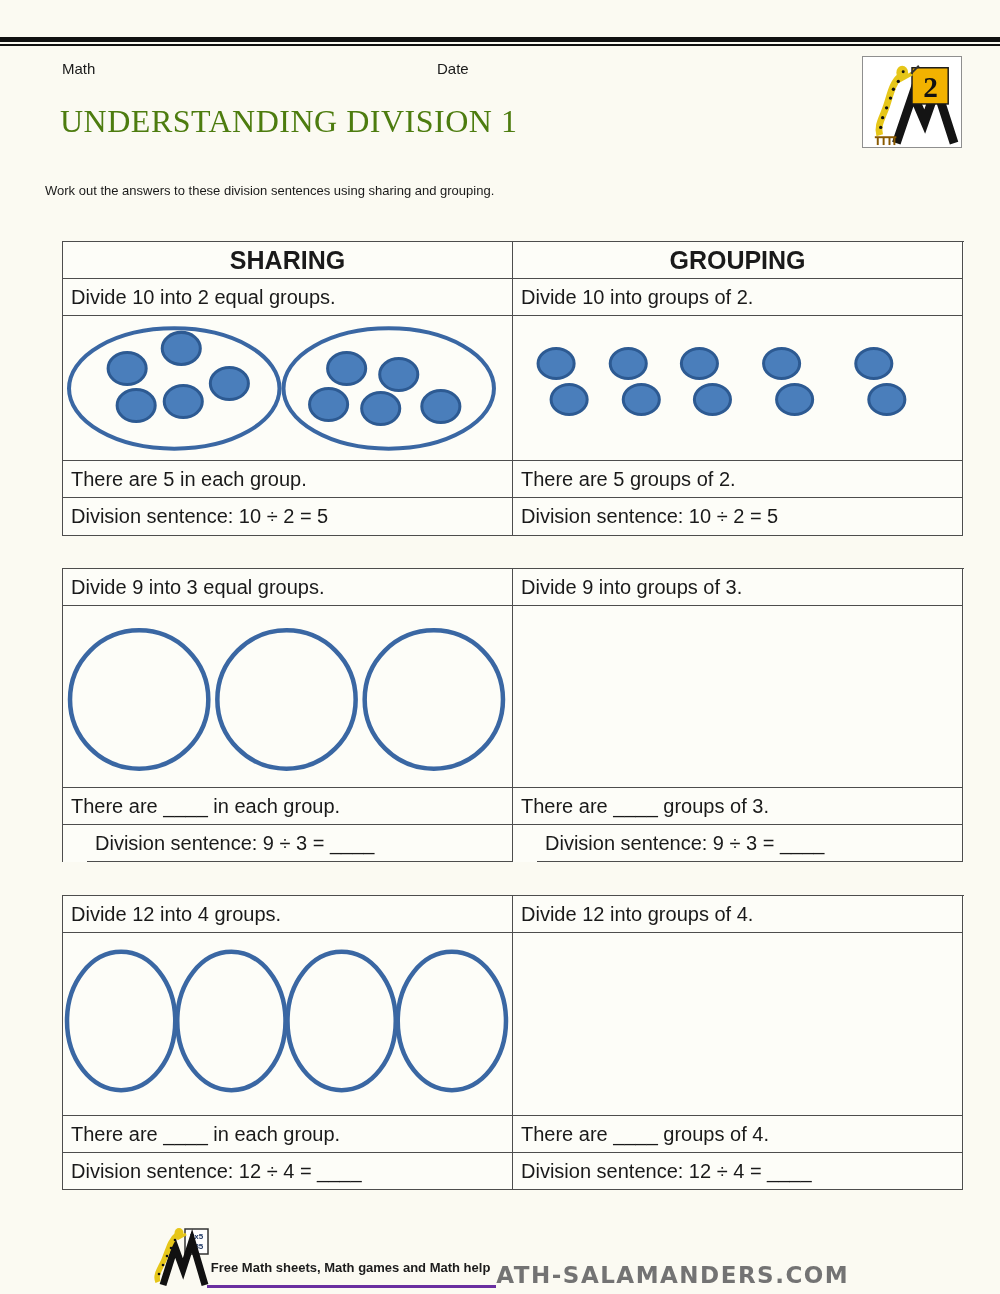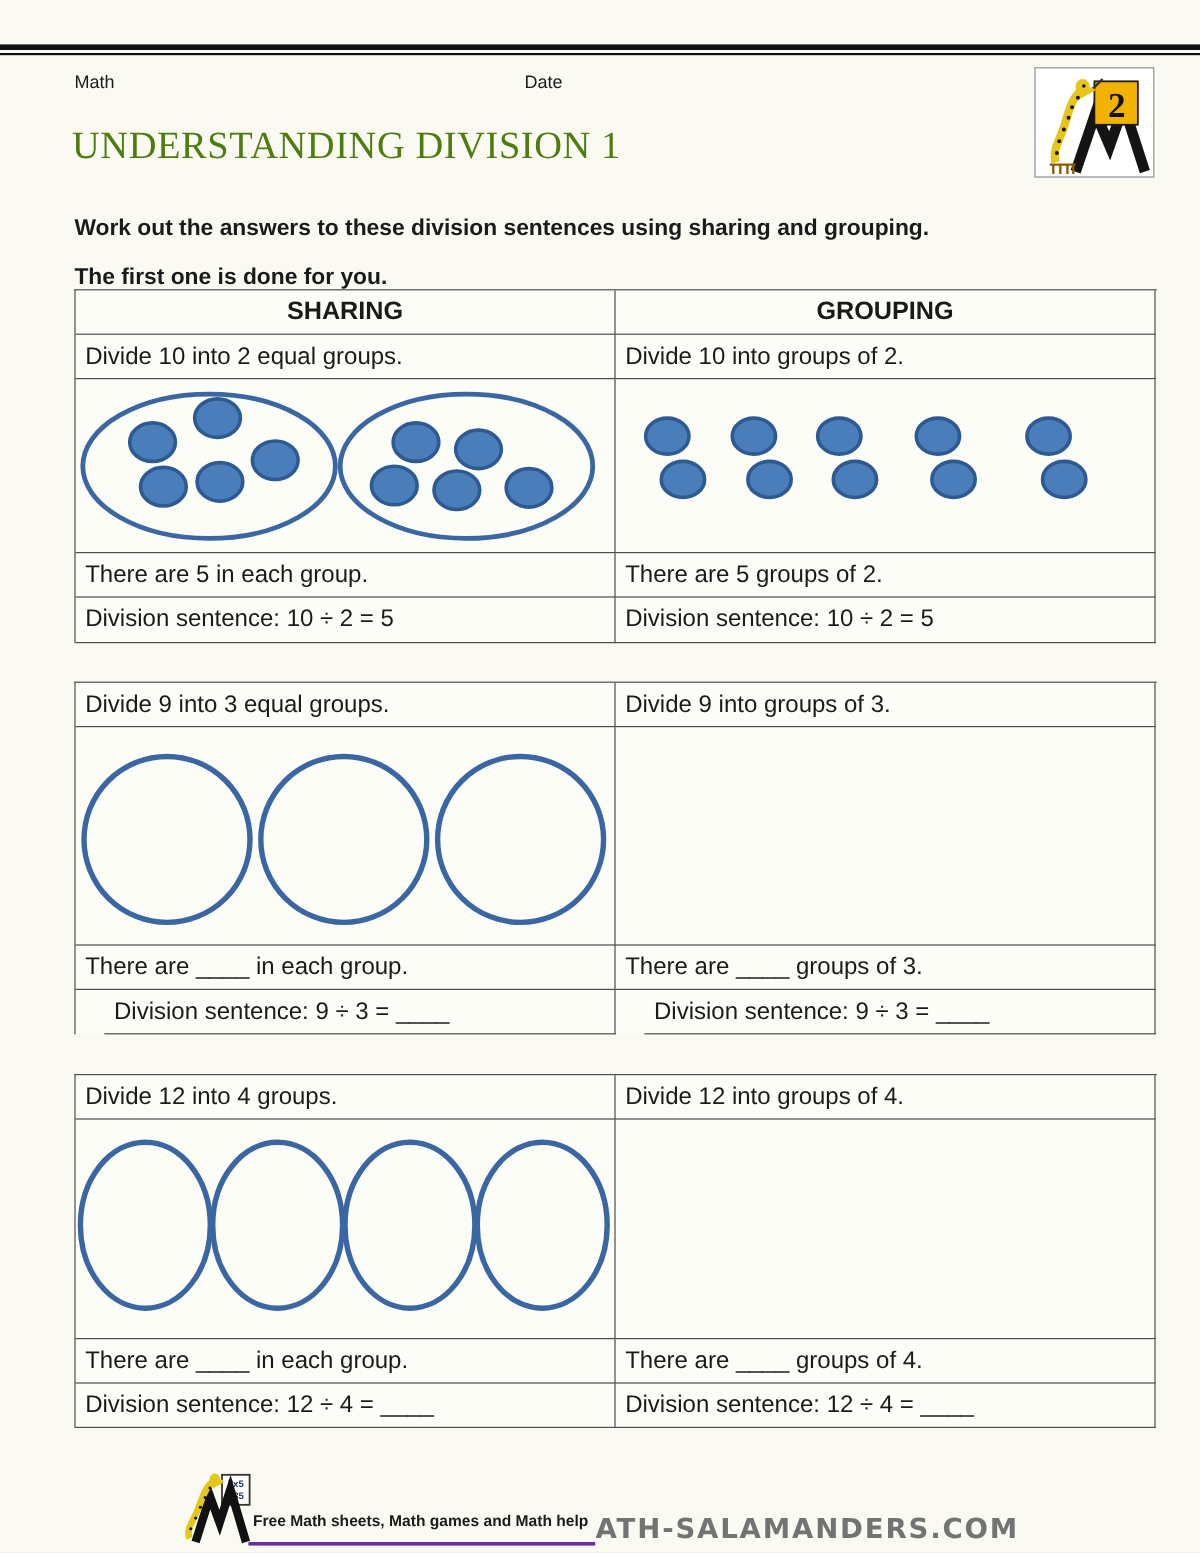--- a/index.html
+++ b/index.html
@@ -20,34 +20,34 @@
     position:absolute; left:862px; top:56px; width:100px; height:92px;
     background:#ffffff; border:1px solid #8f8f8f;
   }
   .badge svg { display:block; width:100%; height:100%; }
 
   .page-title {
     position:absolute; left:60px; top:103px;
     font-family:"Liberation Serif", serif; font-size:32px; font-weight:normal;
     color:#4d7c0f; letter-spacing:0.5px;
   }
-  .intro { position:absolute; left:62px; top:170px; font-size:19px; line-height:41px;font-weight:bold; }
+  .intro { position:absolute; left:45px; top:170px; font-size:13px; line-height:41px; }
 
   .wtable {
     position:absolute; left:62px; width:902px;
     display:grid; grid-template-columns:450px 450px;
     border-left:1px solid #4d4d4d; border-top:1px solid #4d4d4d;
     background:#fdfdf8;
   }
   .cell {
     border-right:1px solid #4d4d4d; border-bottom:1px solid #4d4d4d;
     display:flex; align-items:center; padding-left:8px;
     font-size:20px; overflow:hidden;
   }
-  .cell.hdr { justify-content:center; font-weight:bold; font-size:21px; padding-left:0; }
+  .cell.hdr { justify-content:center; font-weight:bold; font-size:25px; padding-left:0; }
   .cell.fig { padding:0; position:relative; }
   .cell.fig svg { display:block; width:100%; height:100%; }
   .t1 { top:241px; } .t1 .r-hdr { height:37px; } .t1 .r-prompt { height:37px; }
   .t1 .r-fig { height:145px; } .t1 .r-ans { height:37px; } .t1 .r-sent { height:38px; }
   .t2 { top:568px; } .t2 .r-prompt { height:37px; } .t2 .r-fig { height:182px; }
   .t2 .r-ans { height:37px; } .t2 .r-sent { height:37px;margin-left:24px; }
   .t3 { top:895px; } .t3 .r-prompt { height:37px; } .t3 .r-fig { height:183px; }
   .t3 .r-ans { height:37px; } .t3 .r-sent { height:37px; }
 
   .footer { position:absolute; left:0; top:1226px; width:1000px; display:flex; justify-content:center; }
@@ -98,21 +98,20 @@
           <path d="M27,82 L27,90"></path>
           <path d="M32,82 L32,90"></path>
       </g>
     </svg>
   </div>
 
   <div class="page-title">UNDERSTANDING DIVISION 1</div>
 
   <div class="intro">
     <div>Work out the answers to these division sentences using sharing and grouping.</div>
-    <div>The first one is done for you.</div>
   </div>
 
   <div class="wtable t1">
     <div class="cell hdr r-hdr">SHARING</div>
     <div class="cell hdr r-hdr">GROUPING</div>
     <div class="cell r-prompt">Divide 10 into 2 equal groups.</div>
     <div class="cell r-prompt">Divide 10 into groups of 2.</div>
     <div class="cell fig r-fig">
         <svg viewBox="0 0 448 143" preserveAspectRatio="xMinYMid meet" width="100%" height="100%">
           <ellipse cx="111" cy="72" rx="105" ry="60" fill="none" stroke="#3a67a3" stroke-width="4"></ellipse>

